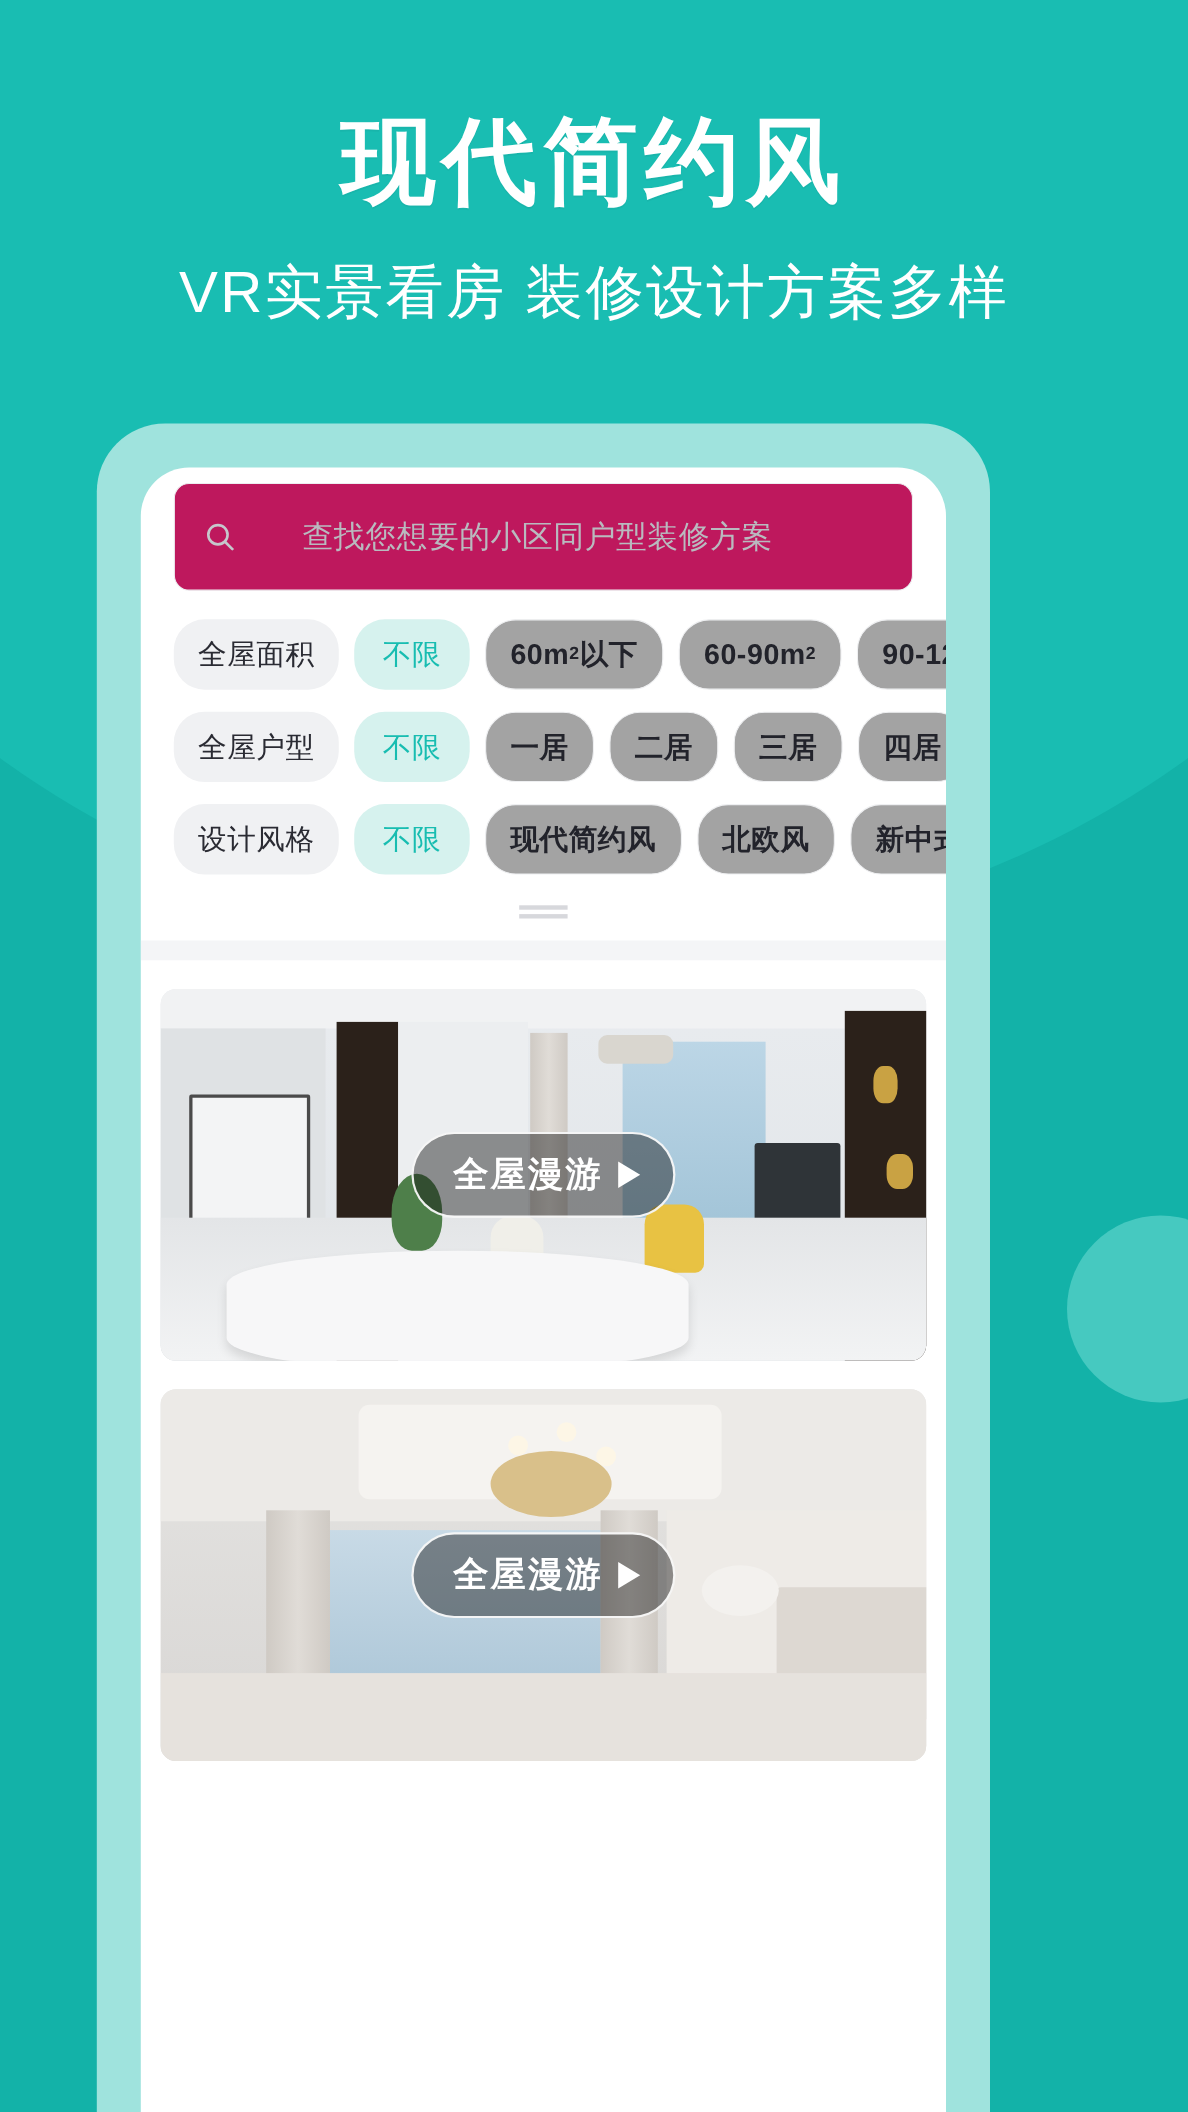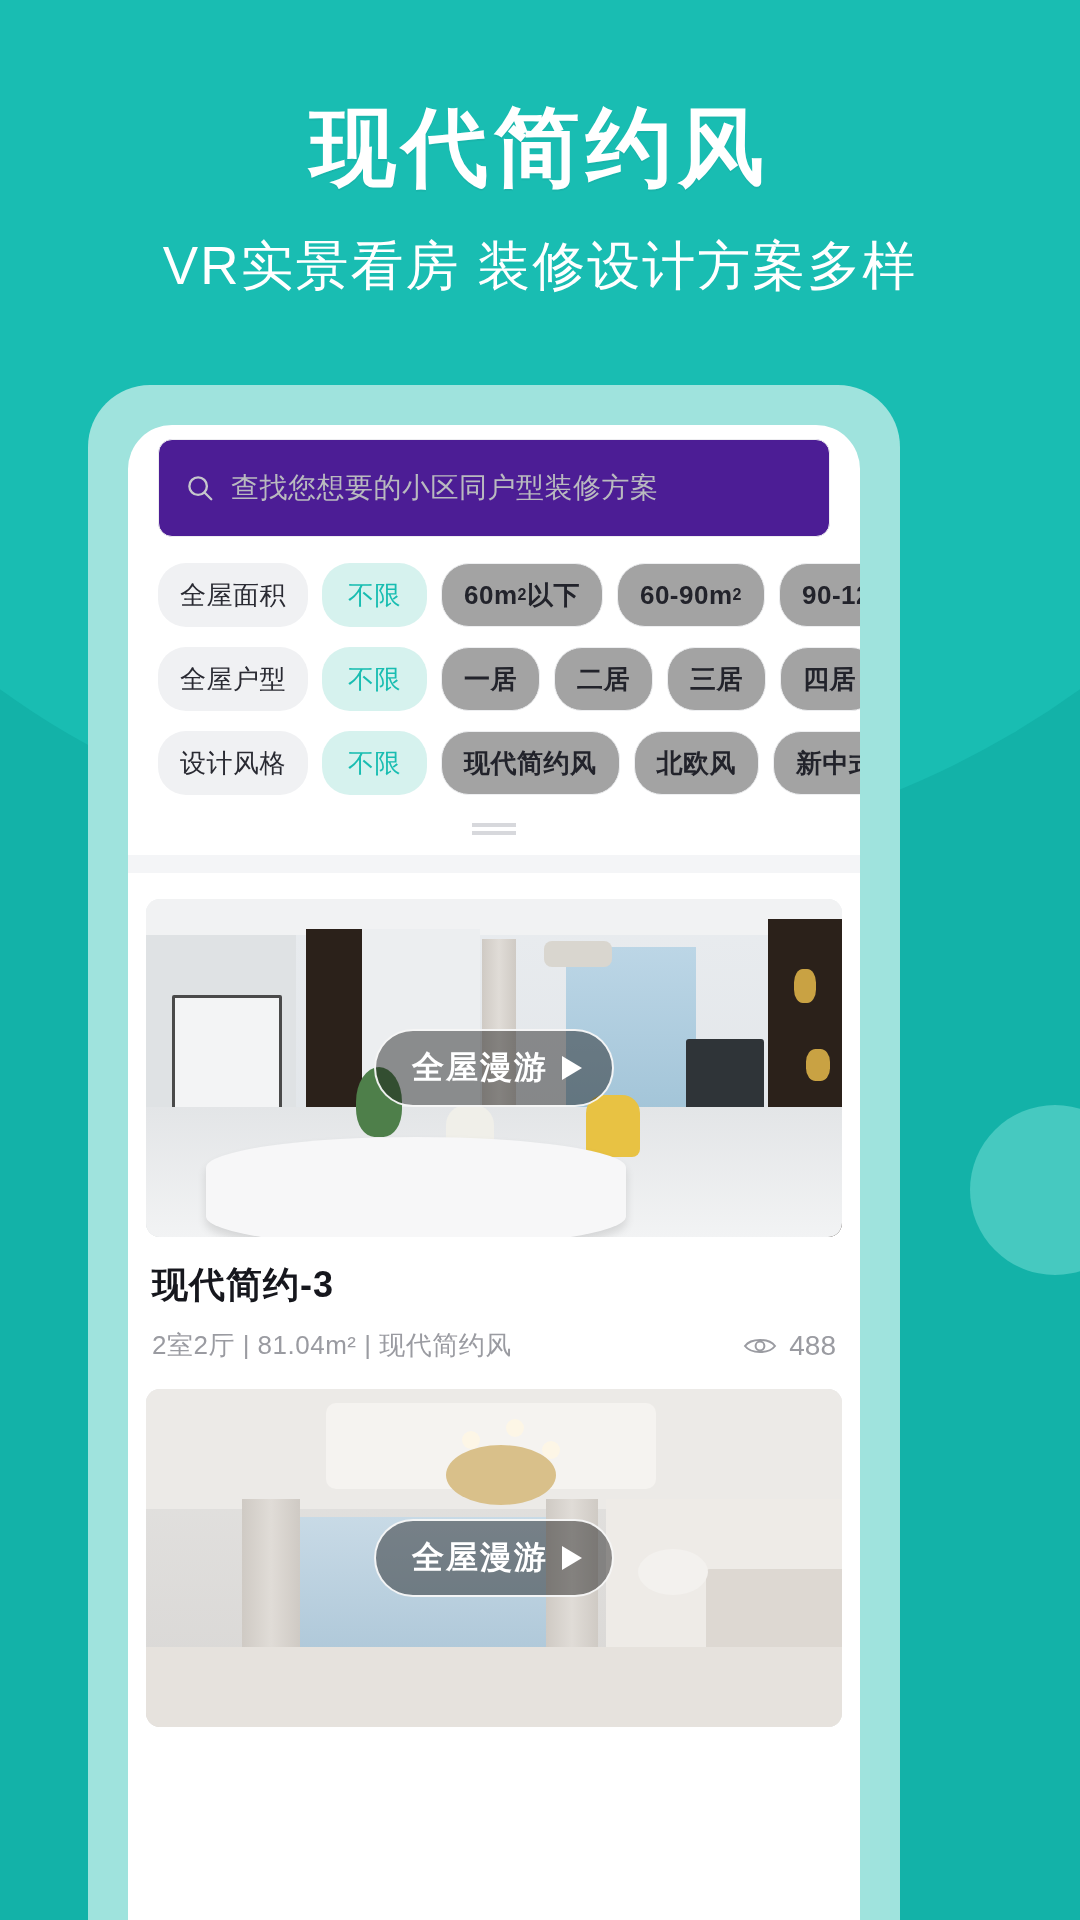--- a/index.html
+++ b/index.html
@@ -98,21 +98,22 @@
 
   
   .search-wrap { padding:14px 30px 0 30px; }
   .search-box {
     height:98px;
     border:1.5px solid #ededf0;
     border-radius:14px;
     display:flex;
     align-items:center;
     padding:0 26px;
-    background:#4c1d95;
+    background:#be185d;
+    gap:44px;
   }
   .search-icon { width:30px; height:30px; flex:none; margin-right:16px; color:#c6c7cc; }
   .search-icon svg { display:block; }
   .search-ph {
     font-size:28px;
     color:#b9babf;
     letter-spacing:0.5px;
   }
 
   
@@ -327,35 +328,20 @@
 
         <div class="r-floor" style="height:130px;"></div>
         <div class="r-chair" style="left:440px;top:196px;width:54px;height:62px;"></div>
         <div class="r-chair2" style="left:300px;top:206px;width:48px;height:56px;"></div>
         <div class="r-tablet" style="left:60px;top:238px;width:420px;height:110px;"></div>
         <div class="r-plant" style="left:210px;top:168px;width:46px;height:70px;"></div>
         <div class="r-lamp" style="left:398px;top:42px;width:68px;height:26px;background:#d9d6cf;border-radius:8px;"></div>
         <div class="vr-badge">
           <span>全屋漫游</span>
           <span class="vr-play"></span>
-        </div>
-      </div>
-      <div class="card-body">
-        <div class="card-title">现代简约-3</div>
-        <div class="card-meta-row">
-          <div class="card-meta">2室2厅 | 81.04m² | 现代简约风</div>
-          <div class="views">
-            <span>
-              <svg width="34" height="24" viewBox="0 0 34 24" fill="none">
-                <path d="M2 12 C8 4, 26 4, 32 12 C26 20, 8 20, 2 12 Z" stroke="#9a9ba1" stroke-width="2" fill="none"></path>
-                <circle cx="17" cy="12" r="4.4" stroke="#9a9ba1" stroke-width="2" fill="none"></circle>
-              </svg>
-            </span>
-            <span>488</span>
-          </div>
         </div>
       </div>
     </div>
 
     <div class="card">
       <div class="card-photo p2">
         <div class="r-ceil" style="left:0;top:0;width:100%;height:120px;background:#eceae7;"></div>
         <div class="r-ceil" style="left:180px;top:14px;width:330px;height:86px;background:#f5f3f0;border-radius:10px;"></div>
         <div class="r-lamp" style="left:300px;top:56px;width:110px;height:60px;background:#d9c08a;border-radius:50%;"></div>
         <div class="r-lamp" style="left:316px;top:42px;width:18px;height:18px;background:#fdf6e6;"></div>

